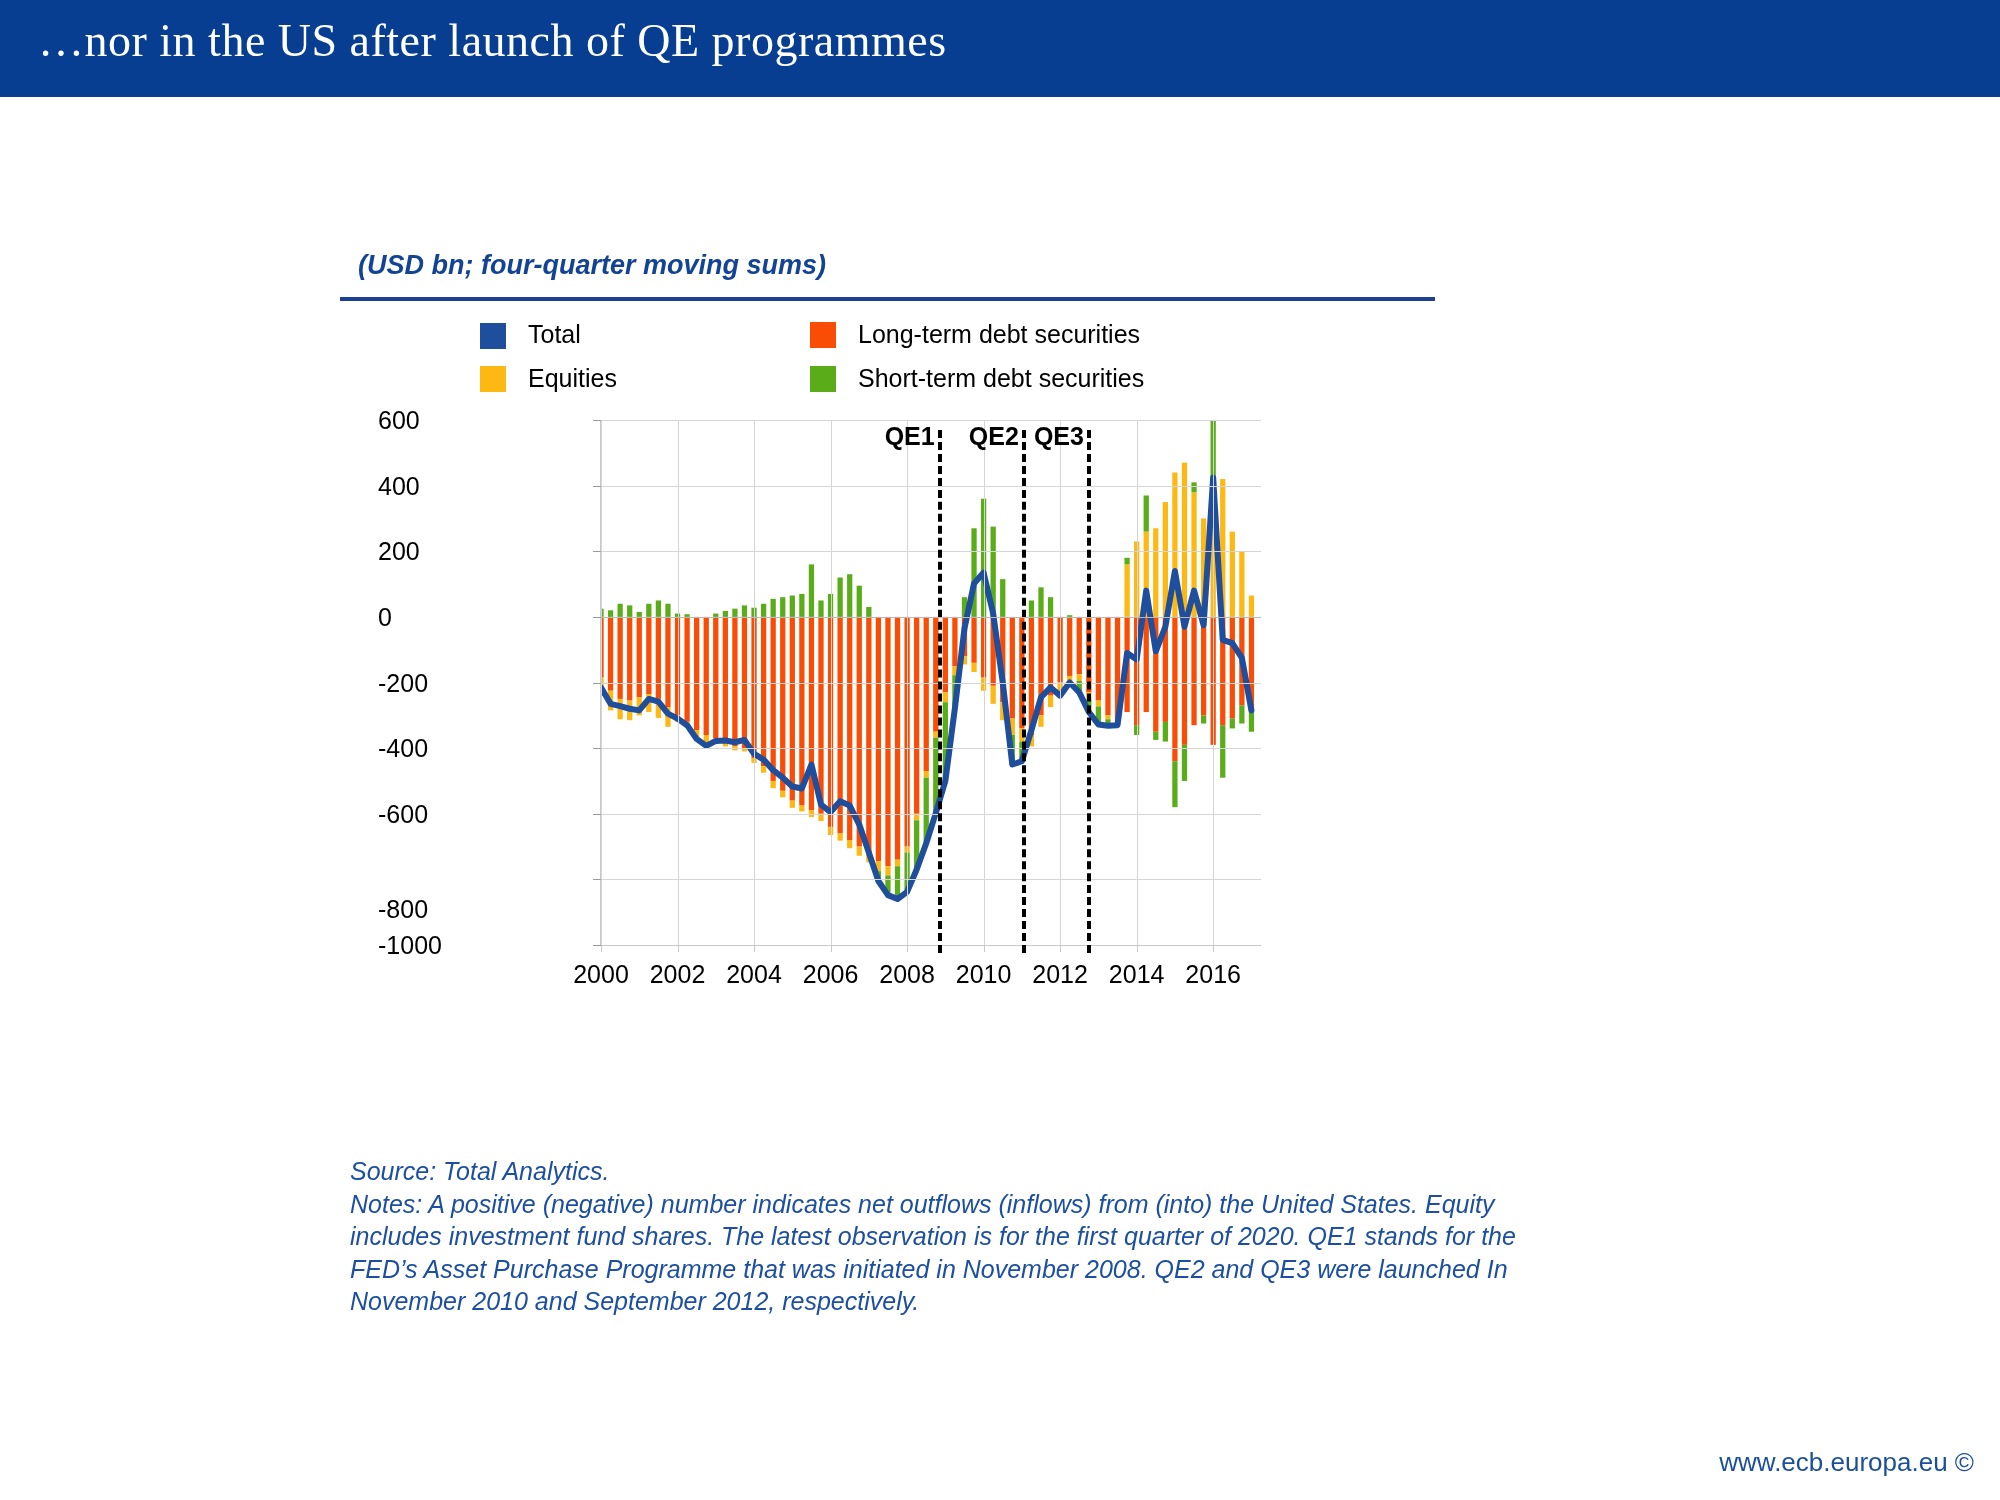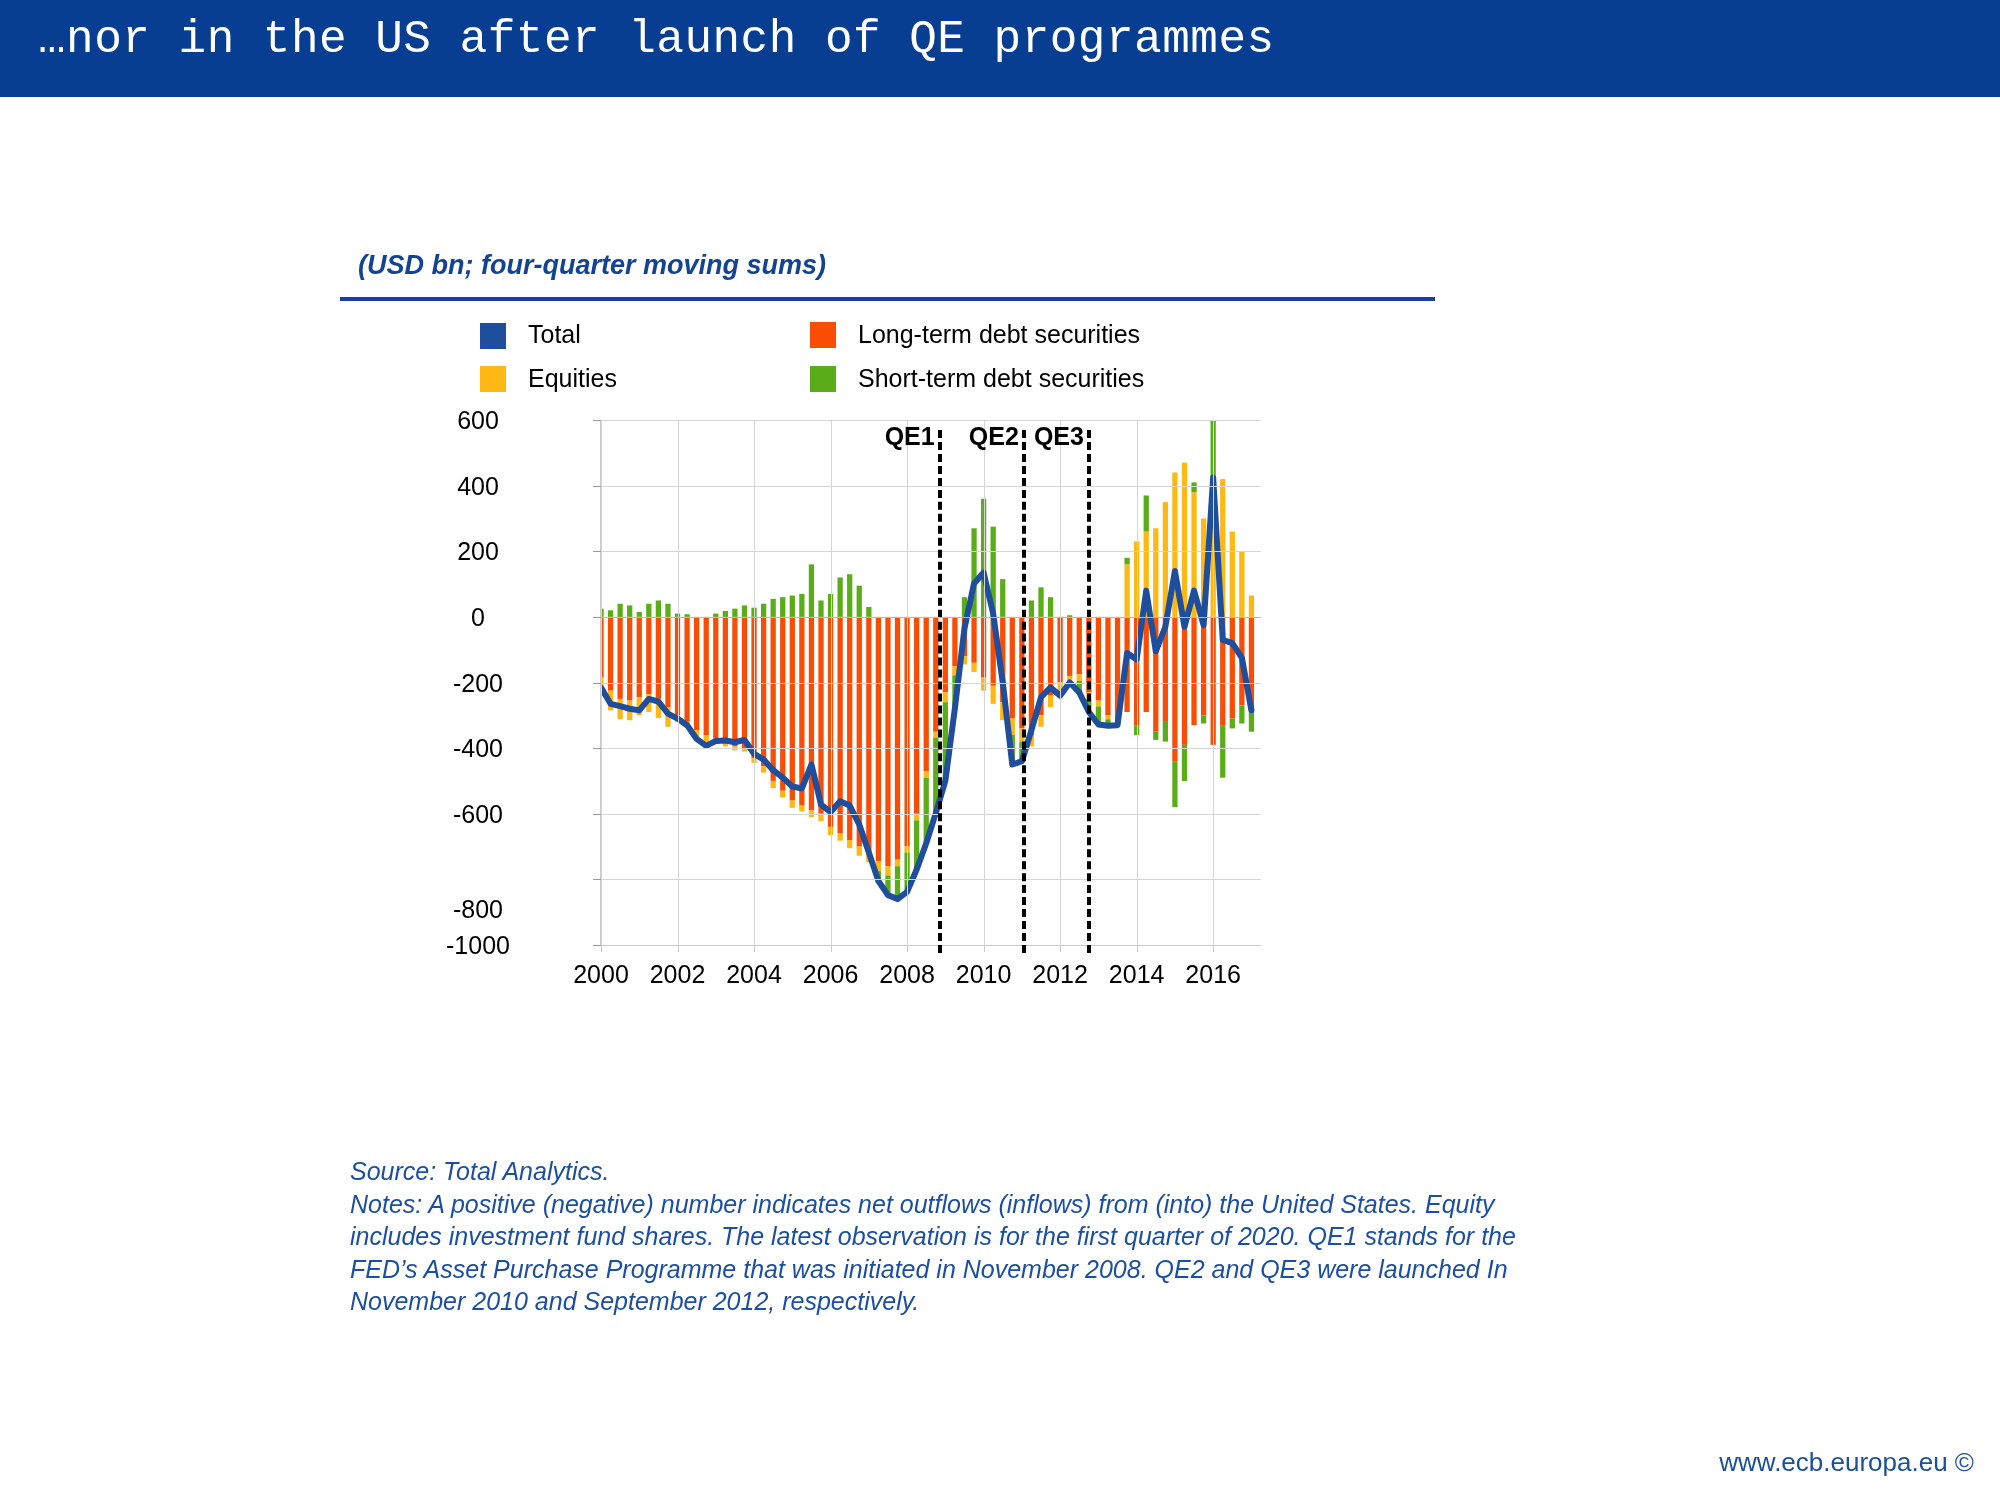--- a/index.html
+++ b/index.html
@@ -11,21 +11,21 @@
     position:relative;
   }
   
   #header-banner{
     position:absolute;left:0;top:0;width:2000px;height:97px;
     background:#073e92;
   }
   #slide-title{
     position:absolute;left:38px;top:14px;
     color:#ffffff;
-    font-family:Liberation Mono, monospace;
+    font-family:Liberation Serif, serif;
     font-size:46px;
     letter-spacing:0.5px;
     white-space:nowrap;
   }
   
   #chart-block{
     position:absolute;left:340px;top:180px;width:1420px;height:960px;
   }
   #chart-title{
     position:absolute;left:18px;top:15px;
@@ -64,21 +64,21 @@
     position:absolute;left:260px;top:10px;width:660px;height:525px;
     border-left:1px solid #c9c9c9;
     border-bottom:1px solid #c9c9c9;
   }
   .gridline{
     position:absolute;left:0;width:100%;height:1px;background:#d5d5d5;
   }
   .ytick-label{
     position:absolute;right:0;
     font-size:25px;color:#000000;
-    text-align:center;white-space:nowrap;
+    text-align:left;white-space:nowrap;
     transform:translateY(-50%);
   }
   .ytick-mark{
     position:absolute;width:8px;height:1px;background:#9a9a9a;
   }
   .xtick-label{
     position:absolute;top:540px;
     font-size:25px;color:#000000;
     transform:translateX(-50%);
     white-space:nowrap;

